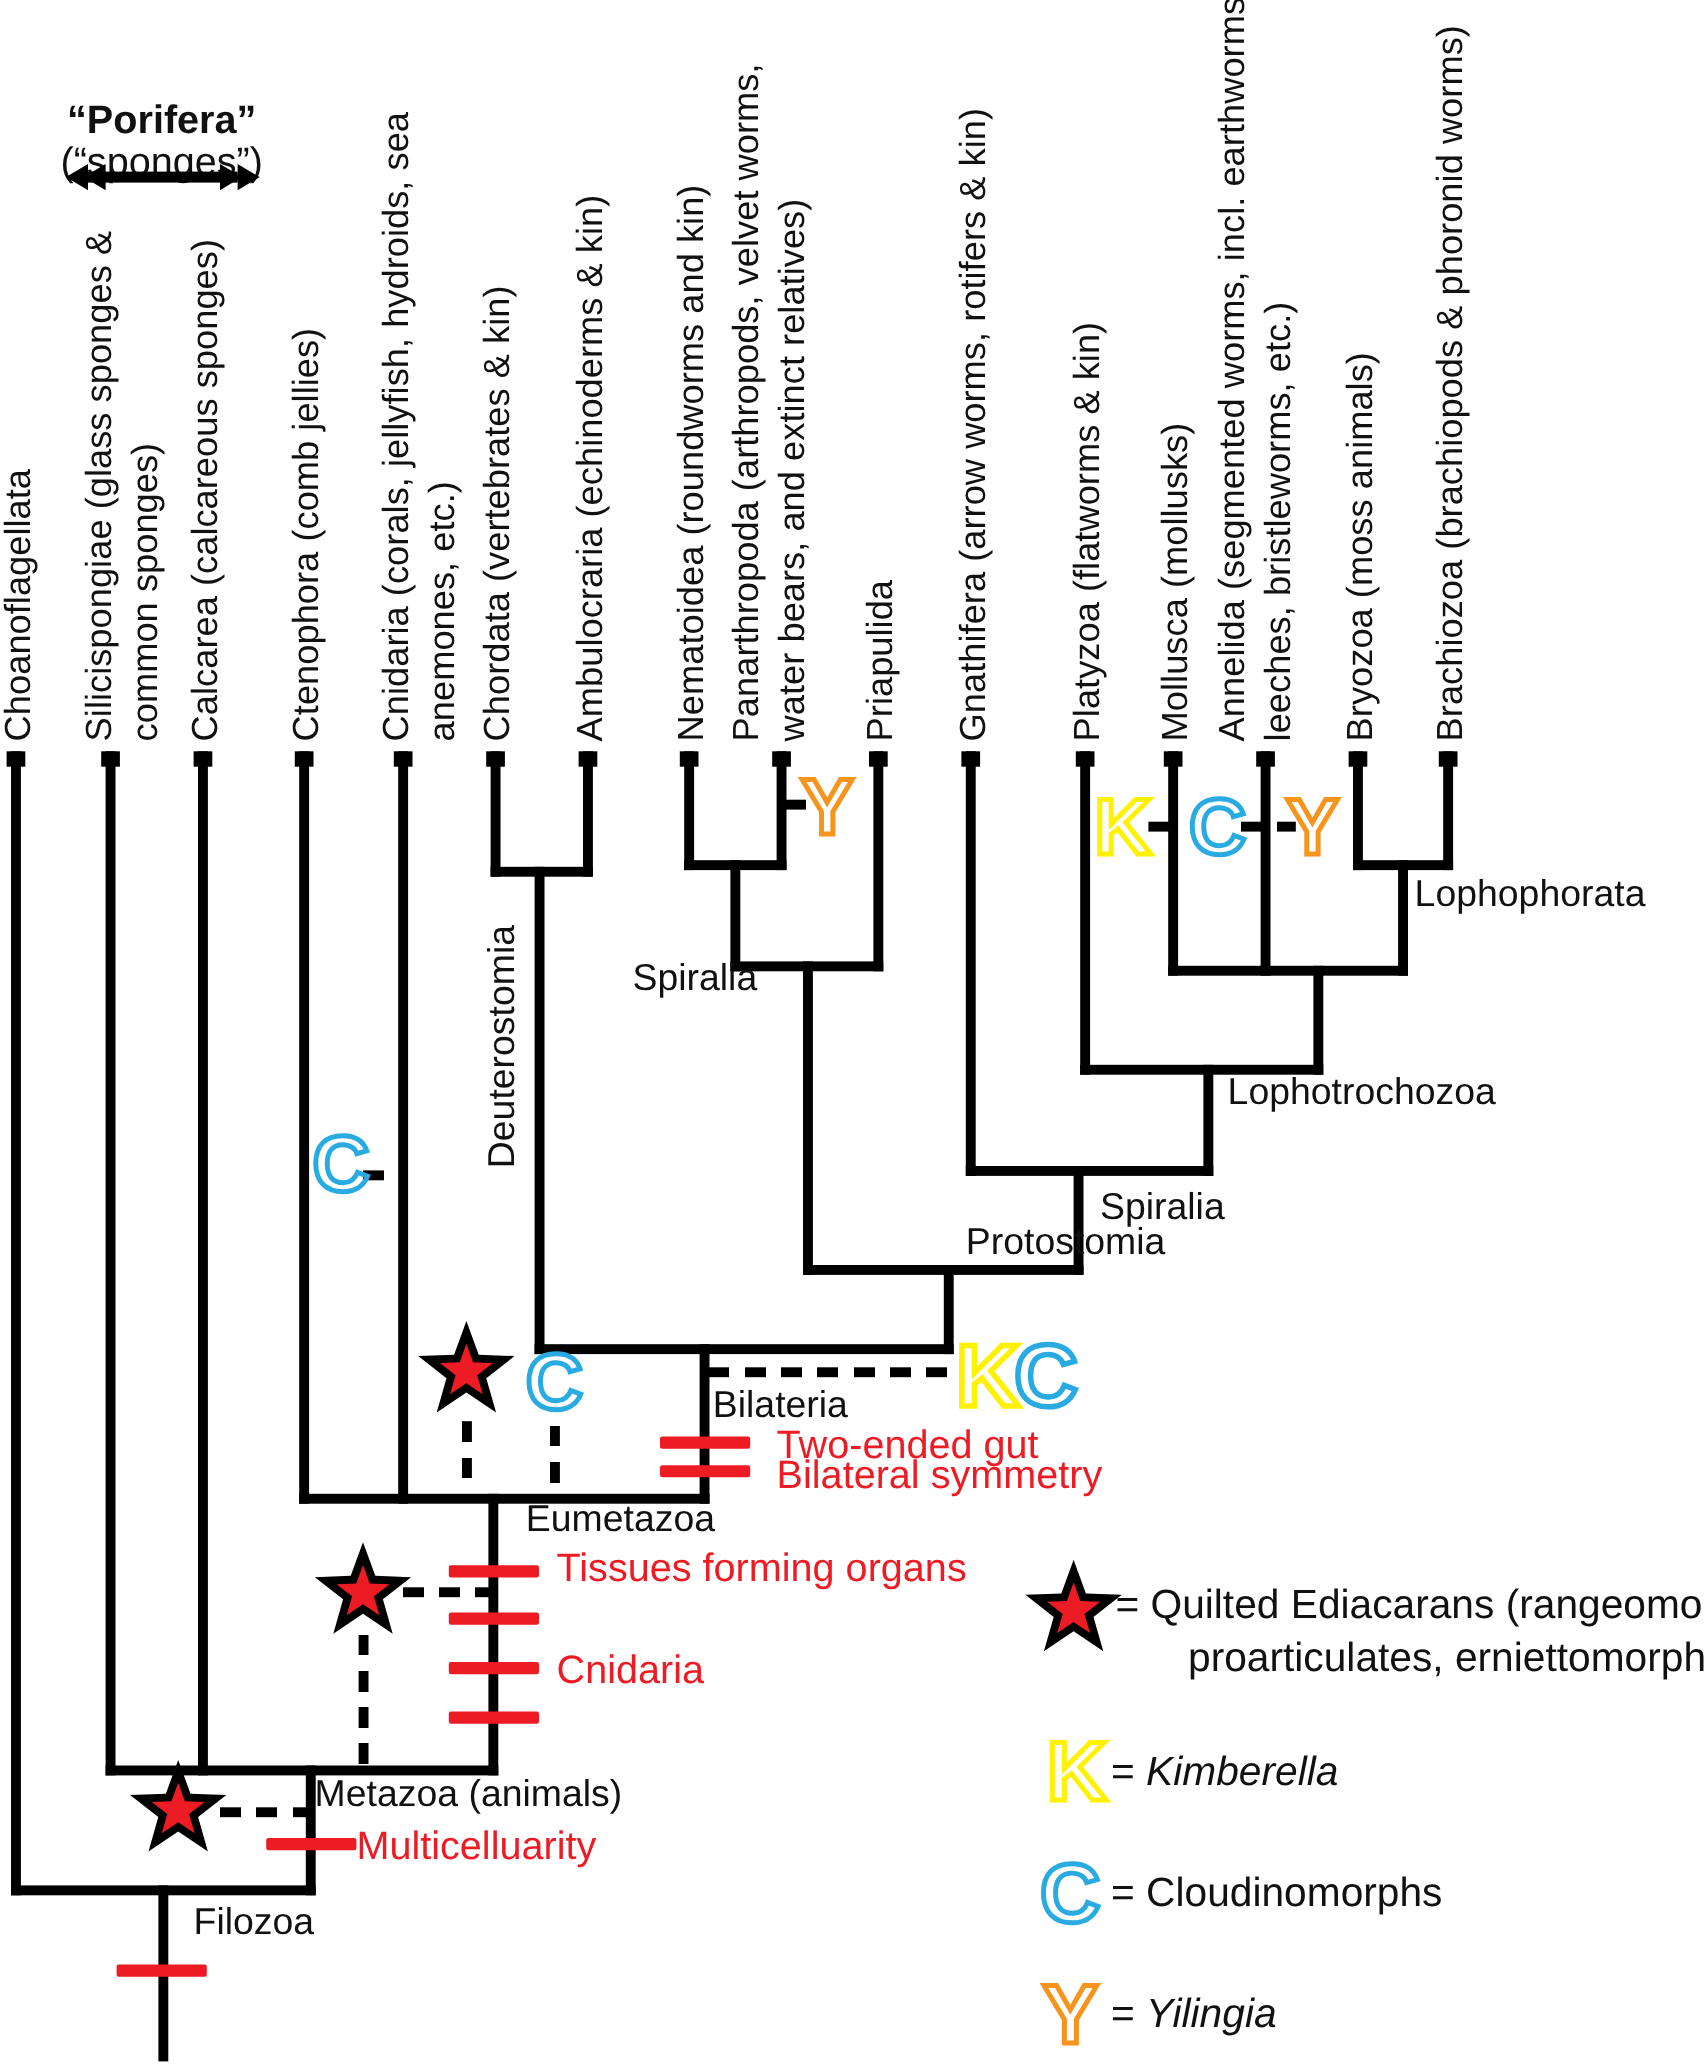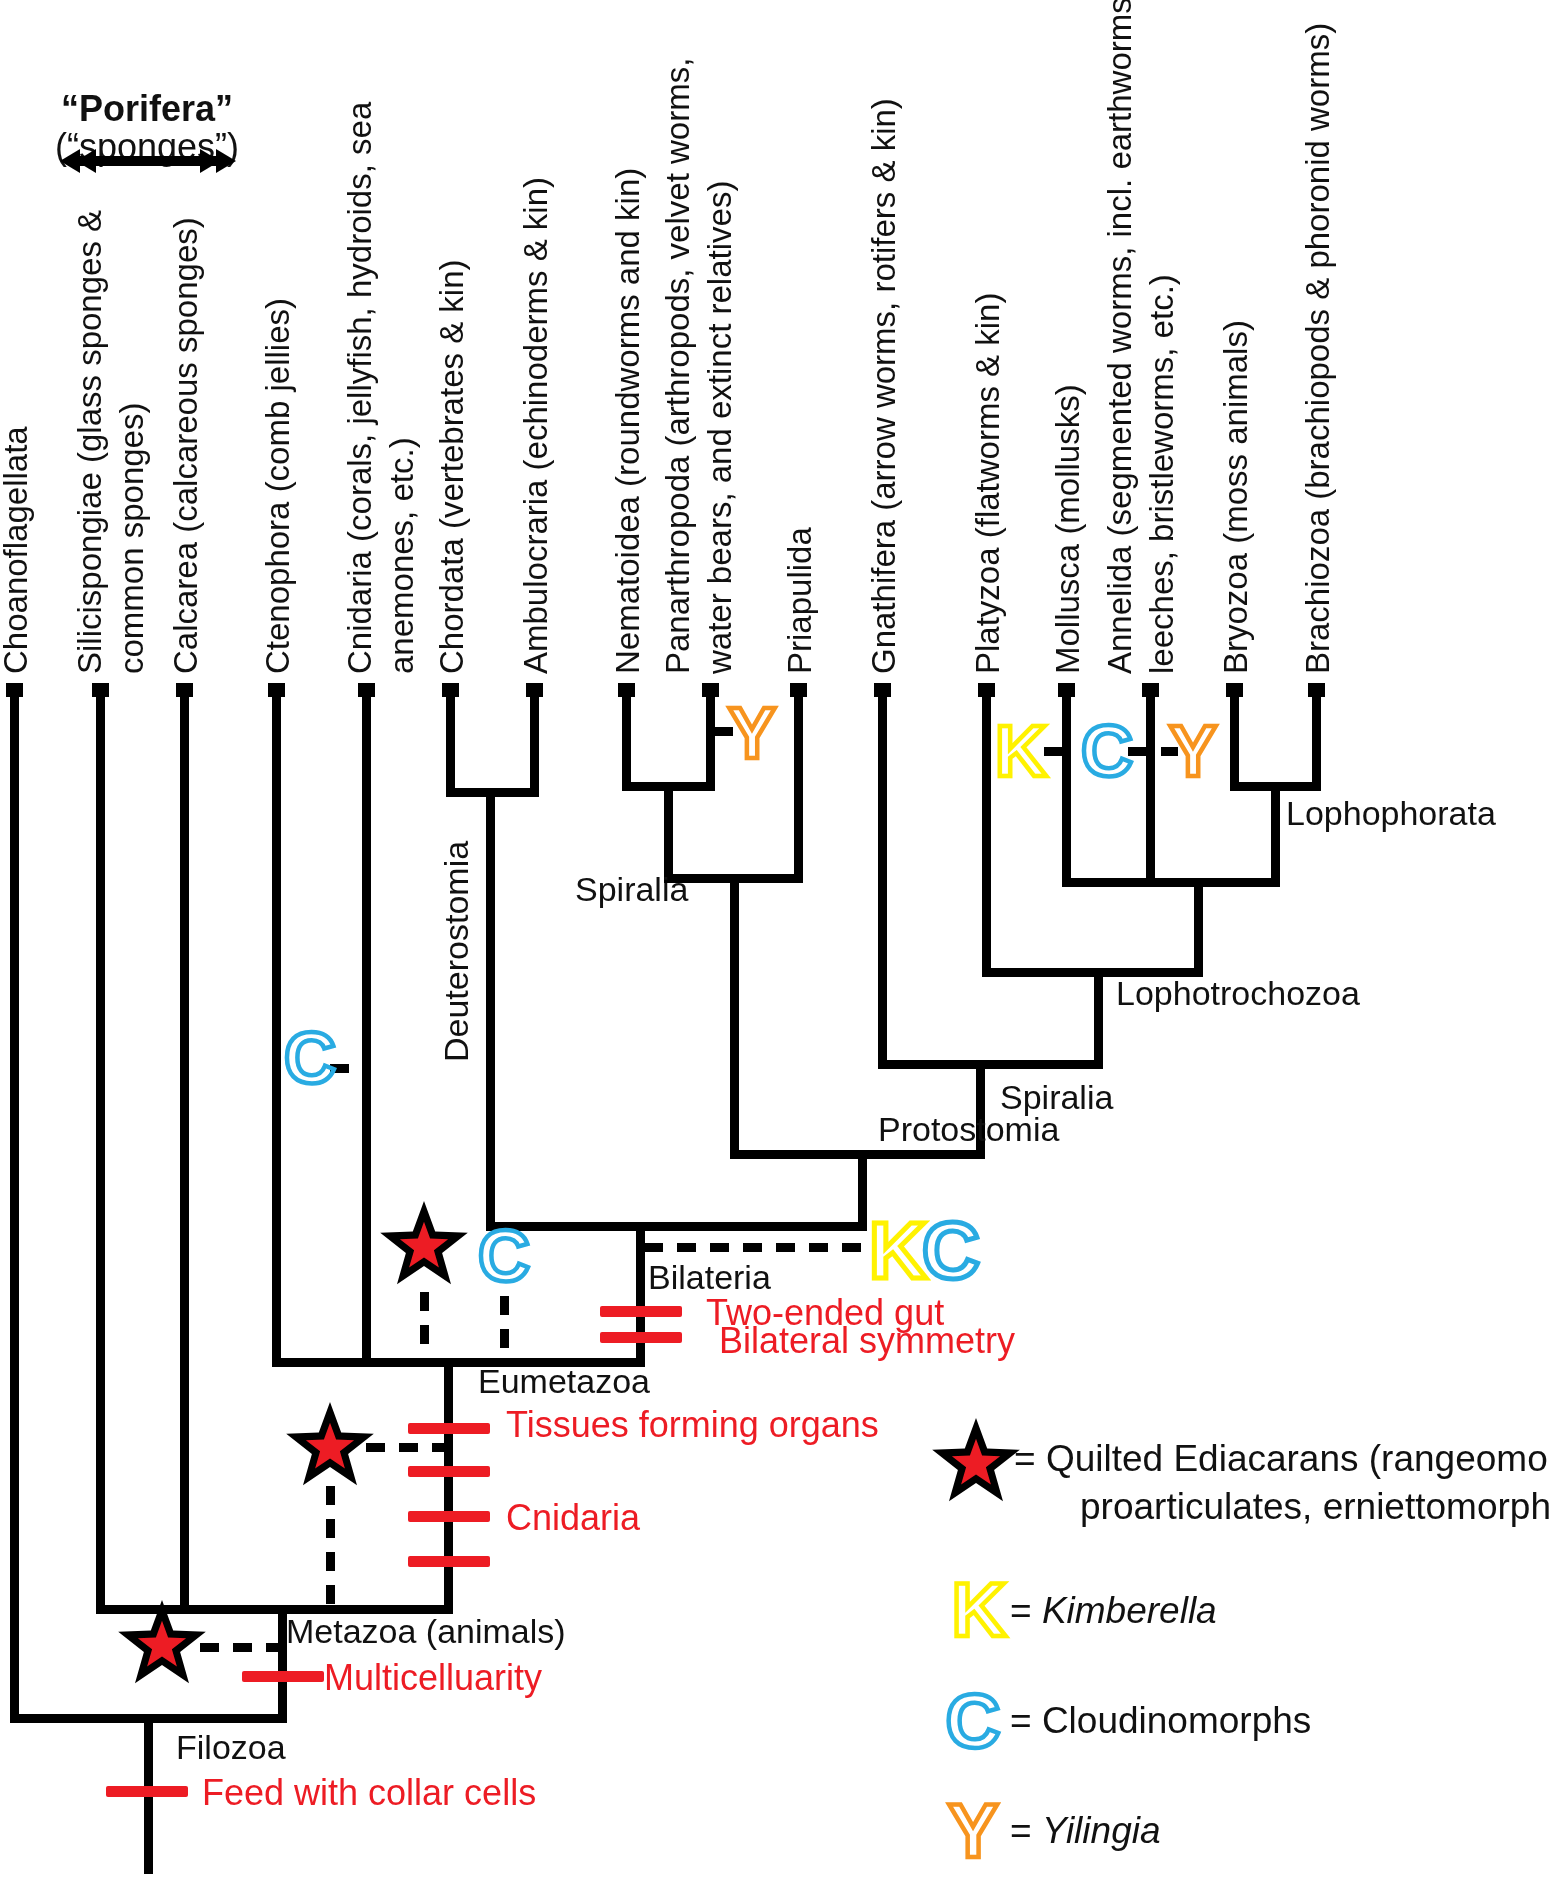--- a/index.html
+++ b/index.html
@@ -157,31 +157,30 @@
   <div class="cl" style="left:1000px;top:1078px;">Spiralia</div>
   <div class="cl" style="left:878px;top:1110px;">Protostomia</div>
   <div class="cl" style="left:648px;top:1258px;">Bilateria</div>
   <div class="cl" style="left:478px;top:1362px;">Eumetazoa</div>
   <div class="cl" style="left:286px;top:1612px;">Metazoa (animals)</div>
   <div class="cl" style="left:176px;top:1728px;">Filozoa</div>
 
   <div class="tick" style="left:600px;top:1306px;"></div>
   <div class="rt" style="left:706px;top:1292px;">Two-ended gut</div>
   <div class="tick" style="left:600px;top:1332px;"></div>
-  <div class="rt" style="left:706px;top:1320px;margin-left:13px;">Bilateral symmetry</div>
+  <div class="rt" style="left:706px;top:1320px;">Bilateral symmetry</div>
   <div class="tick" style="left:408px;top:1423px;"></div>
   <div class="tick" style="left:408px;top:1466px;"></div>
   <div class="rt" style="left:506px;top:1404px;">Tissues forming organs</div>
   <div class="tick" style="left:408px;top:1511px;"></div>
   <div class="rt" style="left:506px;top:1497px;">Cnidaria</div>
   <div class="tick" style="left:408px;top:1556px;"></div>
   <div class="tick" style="left:242px;top:1671px;"></div>
   <div class="rt" style="left:324px;top:1657px;">Multicelluarity</div>
   <div class="tick" style="left:106px;top:1786px;"></div>
-  <div class="rt" style="left:202px;top:1772px;">Feed with collar cells</div>
 
   <div class="dv" style="left:420px;top:1292px;height:66px;"></div>
   <div class="dv" style="left:500px;top:1296px;height:62px;"></div>
   <div class="dh" style="left:330px;top:1064px;width:38px;"></div>
   <div class="dh" style="left:714px;top:727px;width:30px;"></div>
   <div class="dh" style="left:644px;top:1243px;width:222px;"></div>
   <div class="dh" style="left:1044px;top:747px;width:24px;"></div>
   <div class="dh" style="left:1128px;top:747px;width:50px;"></div>
   <div class="dh" style="left:366px;top:1443px;width:80px;"></div>
   <div class="dv" style="left:326px;top:1486px;height:118px;"></div>

